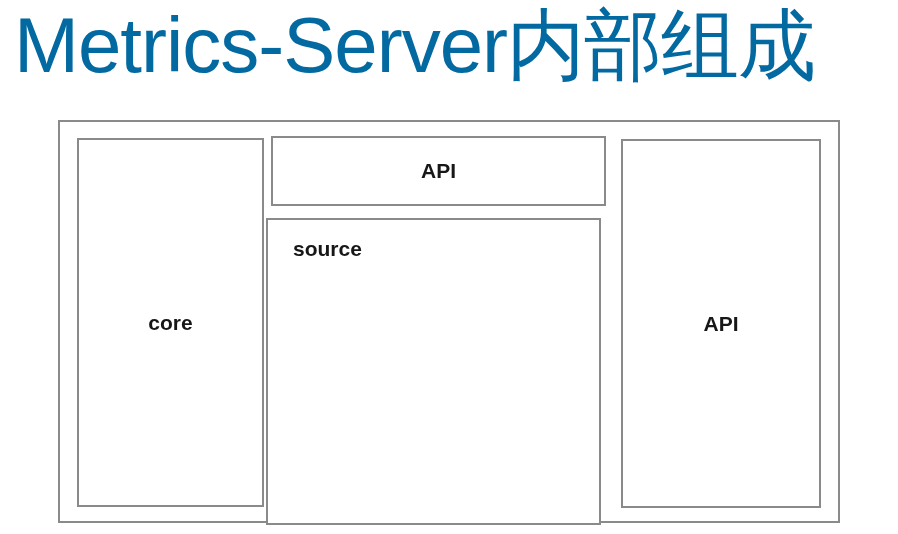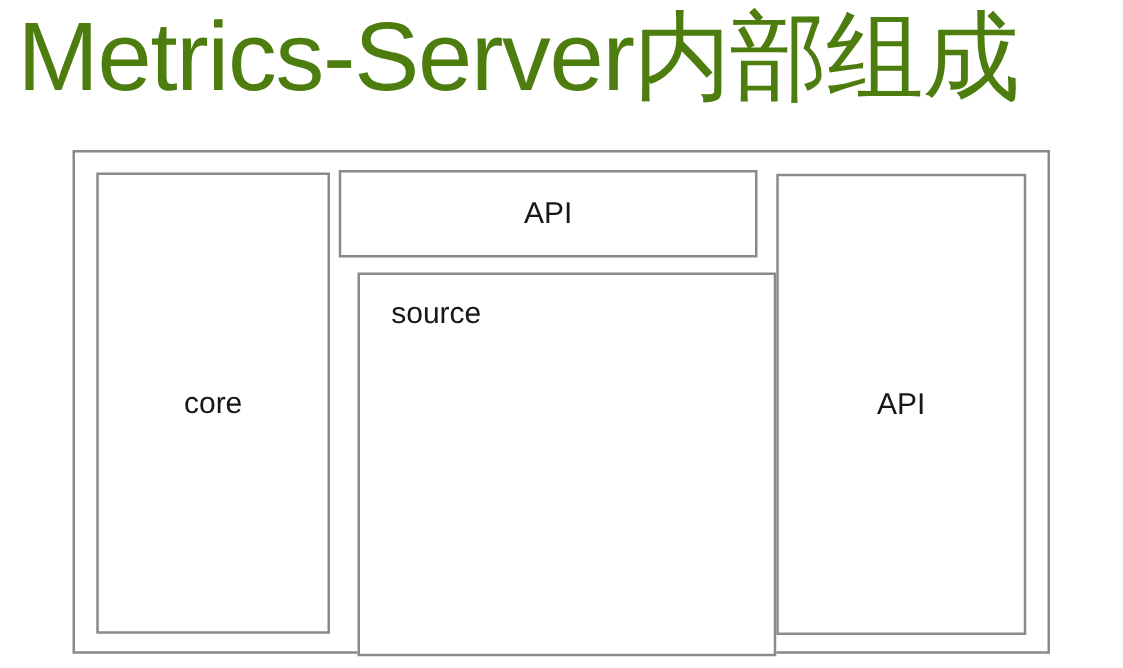--- a/index.html
+++ b/index.html
@@ -11,46 +11,46 @@
     overflow: hidden;
   }
   .page-title {
     position: absolute;
     left: 14px;
     top: 6px;
     font-size: 78px;
     font-weight: 400;
     line-height: 1.0;
     letter-spacing: -1px;
-    color: #4d7c0f;
+    color: #0369a1;
     white-space: nowrap;
   }
   .box {
     position: absolute;
     border: 2px solid #8a8a8a;
     background: #ffffff;
   }
   .box-label {
-    font-size: 24px;
-    font-weight: 400;
+    font-size: 21px;
+    font-weight: 700;
     color: #171717;
     letter-spacing: 0px;
   }
   .center-label {
     display: flex;
     align-items: center;
     justify-content: center;
     text-align: center;
   }
   
   .outer-box   { left: 58px;  top: 120px; width: 782px; height: 403px; }
   
   .core-box    { left: 17px;  top: 16px;  width: 187px; height: 369px; }
   .api-box     { left: 211px; top: 14px;  width: 335px; height: 70px;  }
-  .source-box  { left: 226px; top: 96px;  width: 335px; height: 307px; }
+  .source-box  { left: 206px; top: 96px;  width: 335px; height: 307px; }
   
   .source-title { position: absolute; left: 25px; top: 17px; }
   .summary-box { left: 18px;  top: 86px;  width: 304px; height: 75px; }
   .manager-box { left: 18px;  top: 201px; width: 304px; height: 68px; }
   .apireg-box  { left: 561px; top: 17px;  width: 200px; height: 369px;
                  flex-direction: column; line-height: 31px; }
 </style>
 </head>
 <body>
 

